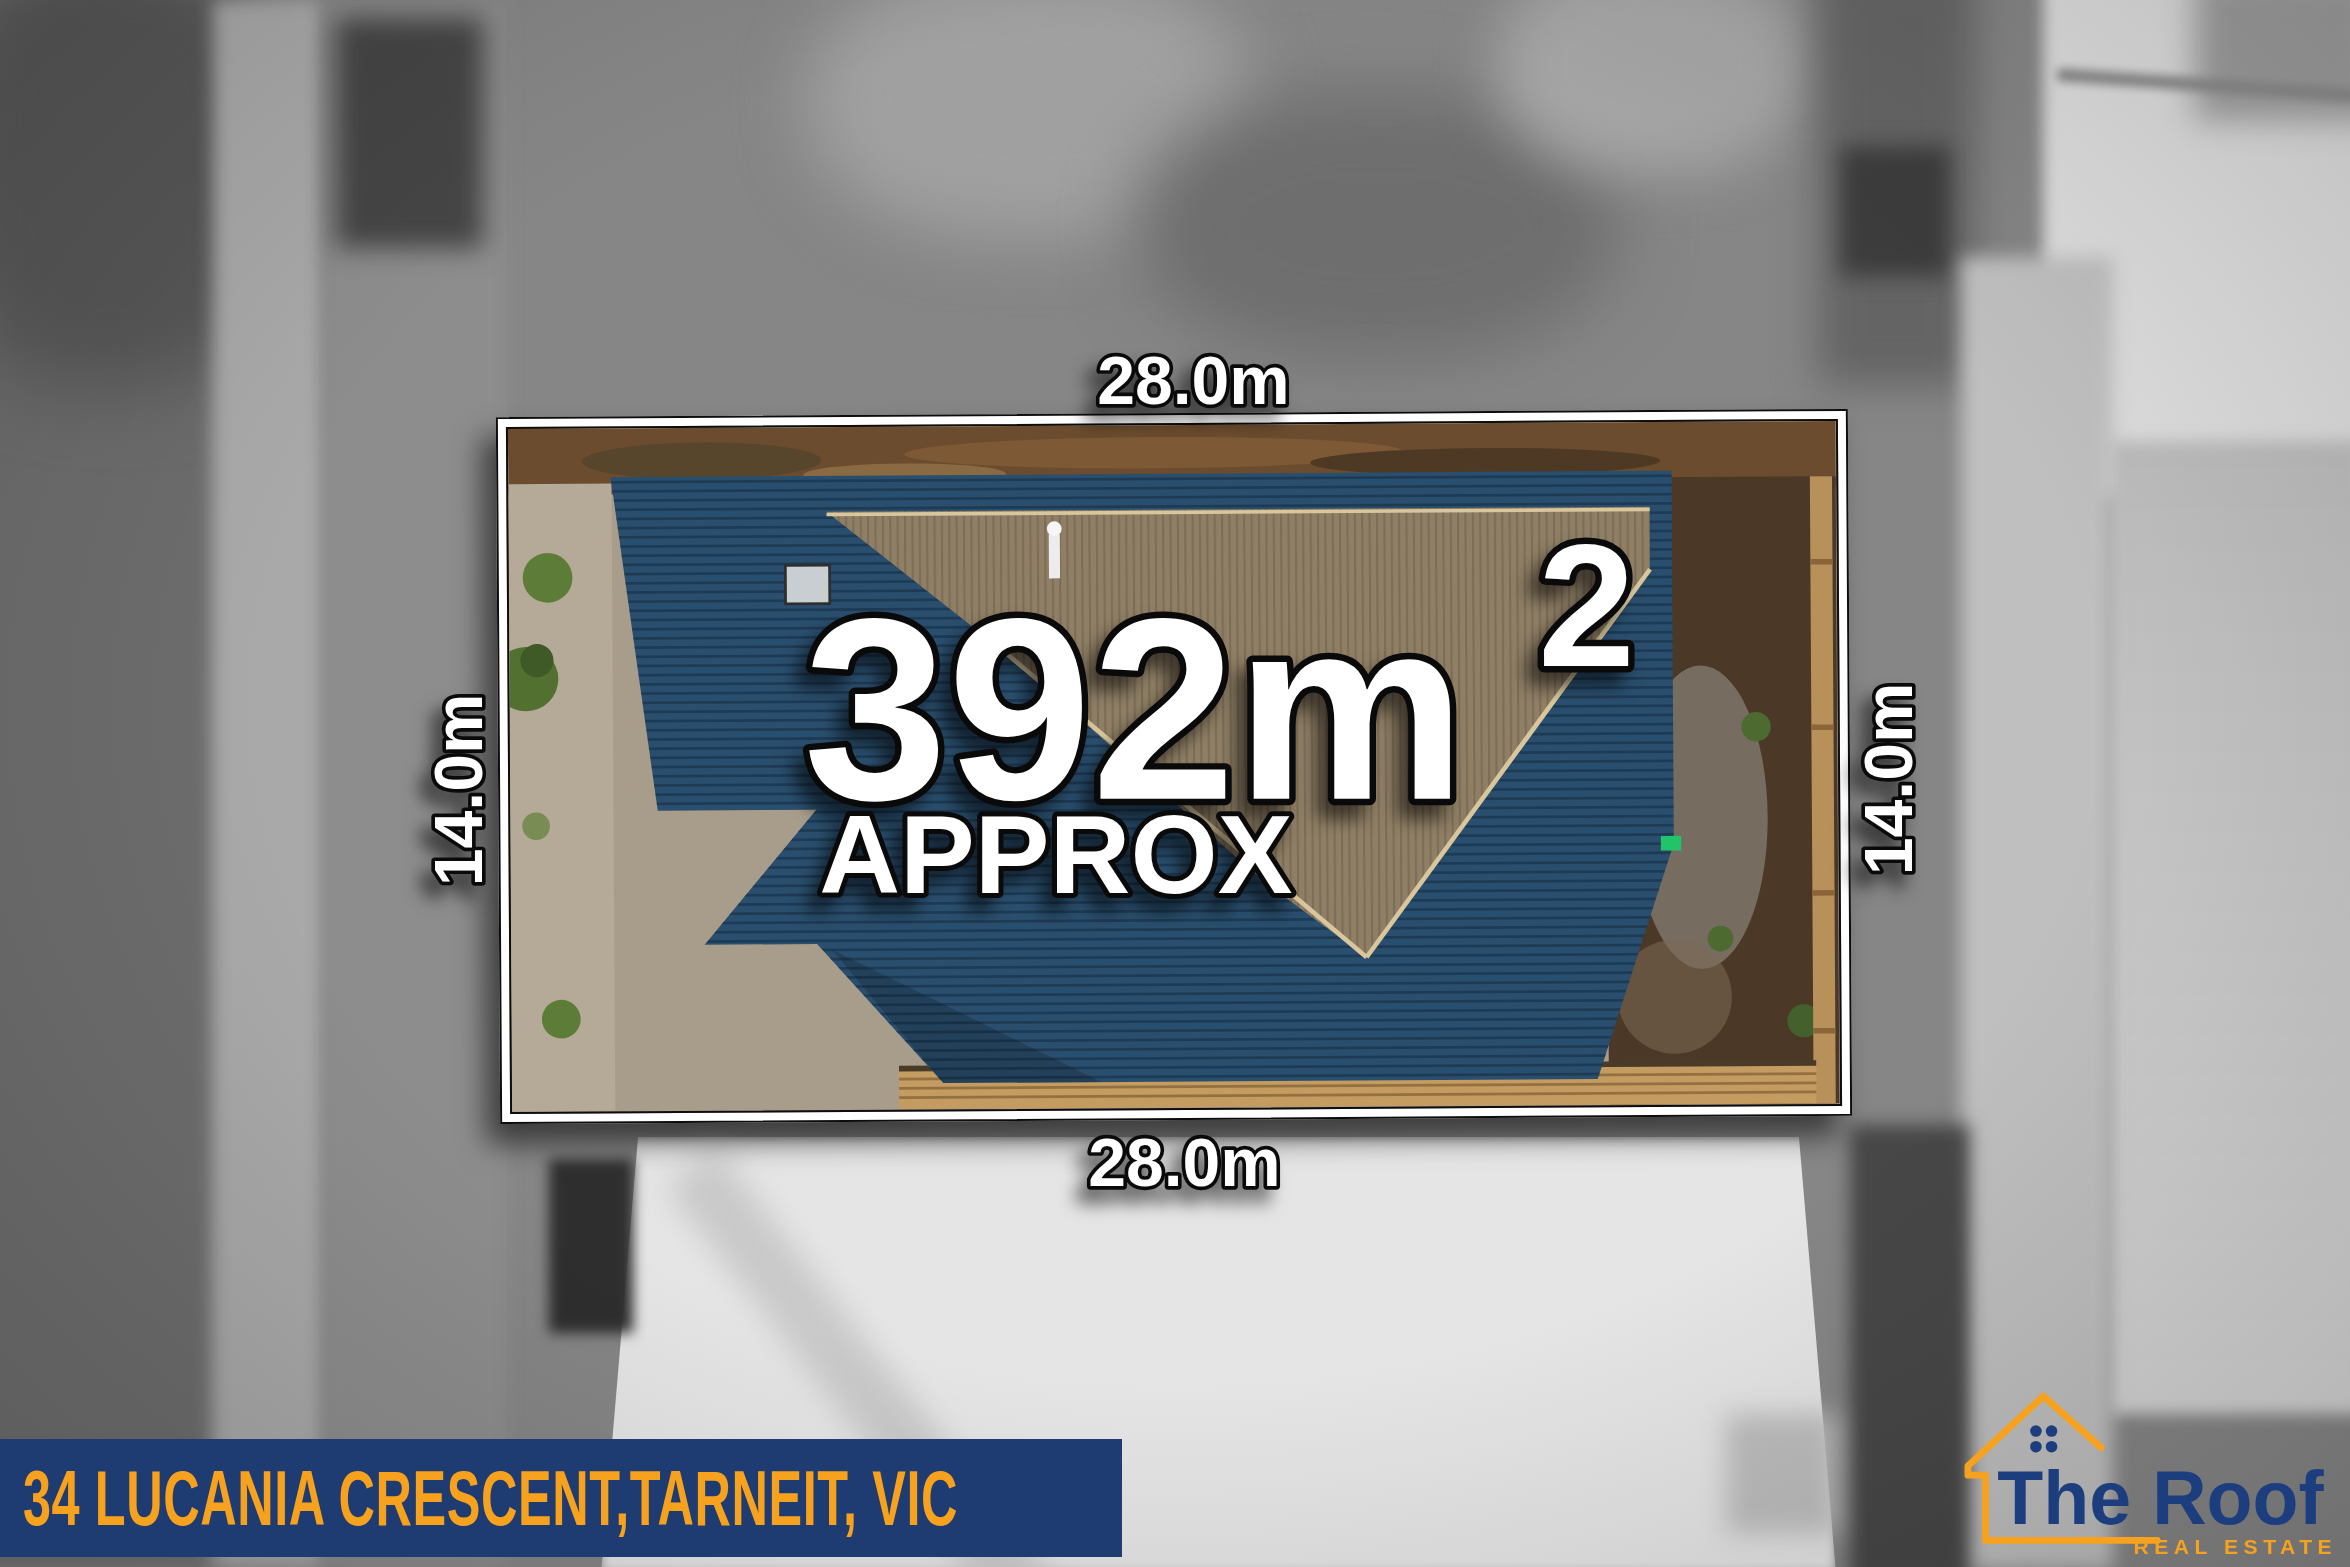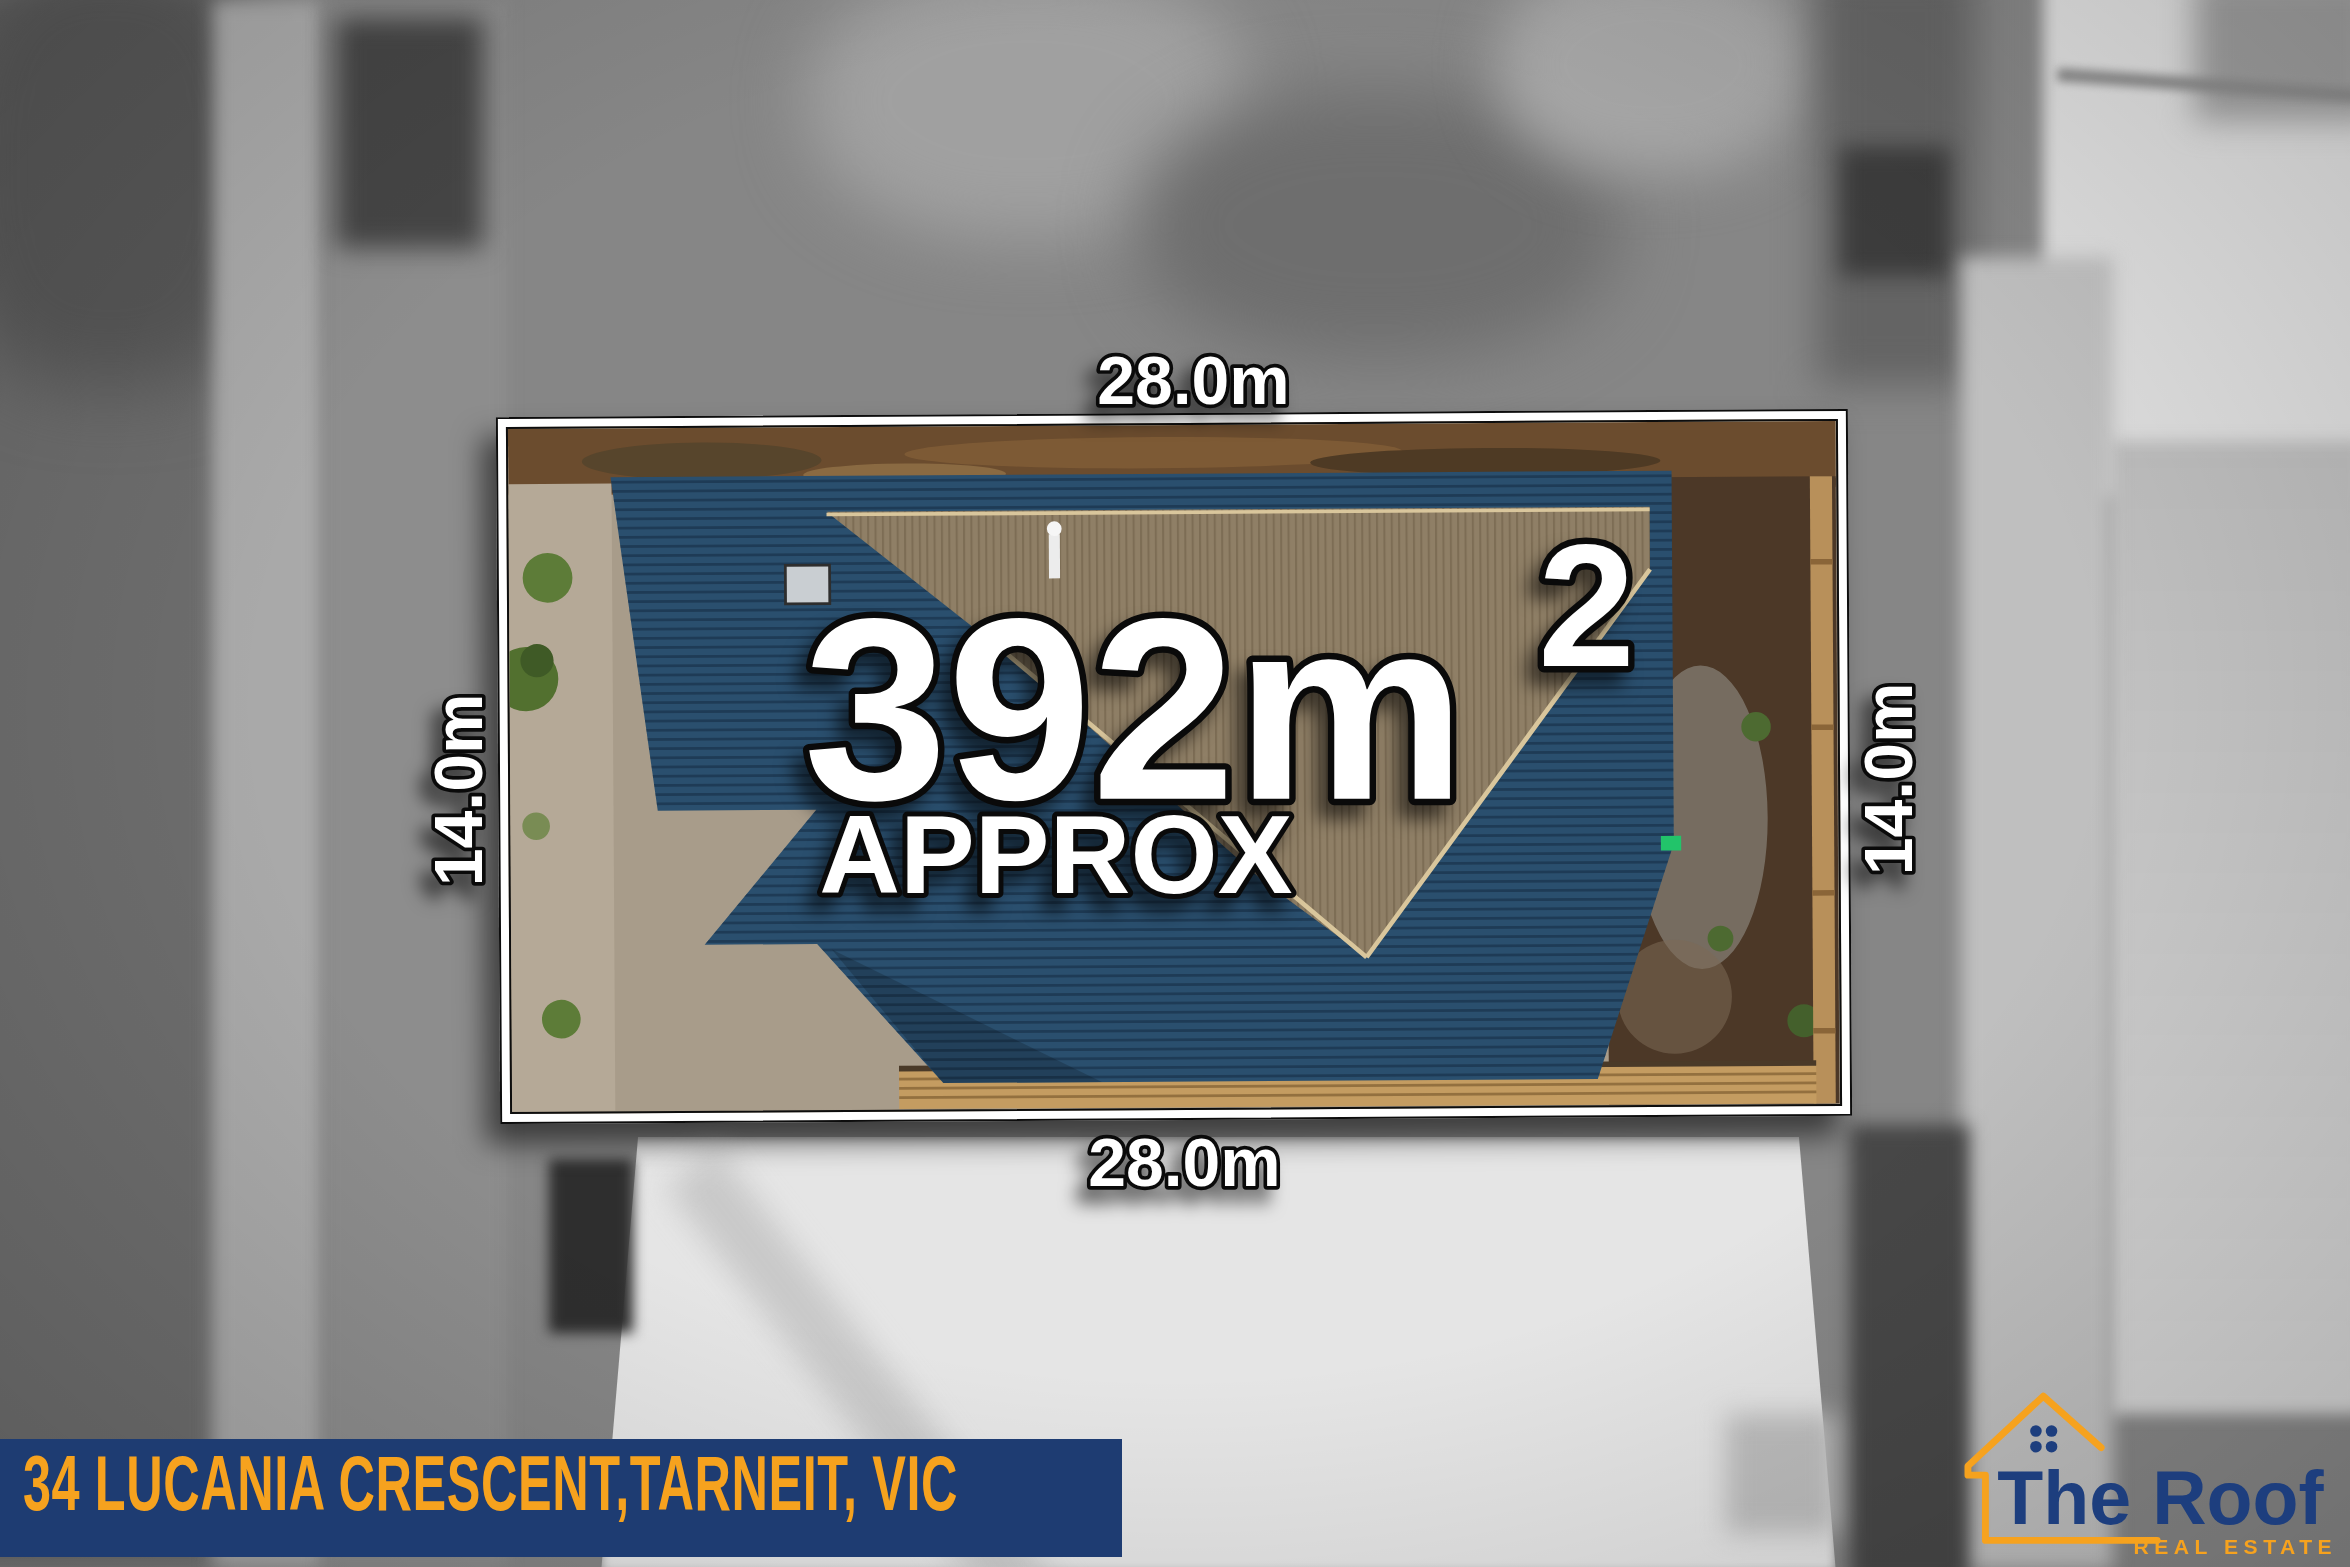--- a/index.html
+++ b/index.html
@@ -41,21 +41,21 @@
                overflow:hidden;position:relative;background:#a89c8a;}
   #lot-content svg{display:block;width:100%;height:100%;}
   
   .label-svg{position:absolute;overflow:visible;
              filter:drop-shadow(-11px 14.7px 8.3px rgba(0,0,0,0.55));}
   .label-svg text{font-family:"Liberation Sans",sans-serif;font-weight:bold;
                   fill:var(--label-white,#fff);stroke:var(--outline-black,#0a0a0a);
                   paint-order:stroke;stroke-linejoin:round;}
   
   #address-banner{left:0;top:1439px;width:1122px;height:118px;
-                  background:var(--banner-navy,#1E3C72);display:flex;align-items:flex-start;}
+                  background:var(--banner-navy,#1E3C72);display:flex;align-items:center;}
   #address-text{display:inline-block;font-size:77px;font-weight:bold;white-space:nowrap;
                 color:var(--accent-orange,#F6A21E);padding-left:35px;
                 transform:scaleX(0.655);transform-origin:left center;letter-spacing:0.9px;}
   
   #logo{left:1945px;top:1374px;width:406px;height:195px;}
   #logo svg{width:100%;height:100%;overflow:visible;}
   .logo-house{fill:none;stroke:var(--accent-orange,#F6A21E);stroke-width:7.5;
               stroke-linecap:round;stroke-linejoin:round;}
   .logo-dot{fill:var(--logo-navy,#1D3E7E);}
   .logo-name{font-family:"Liberation Sans",sans-serif;font-weight:bold;font-size:82px;

